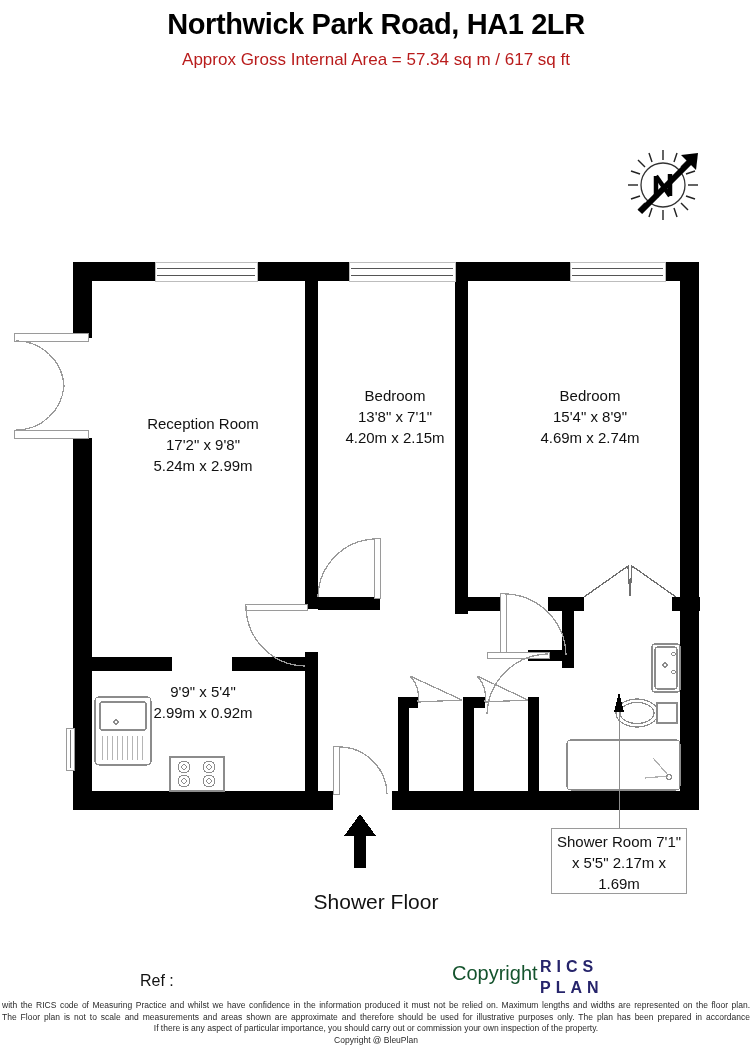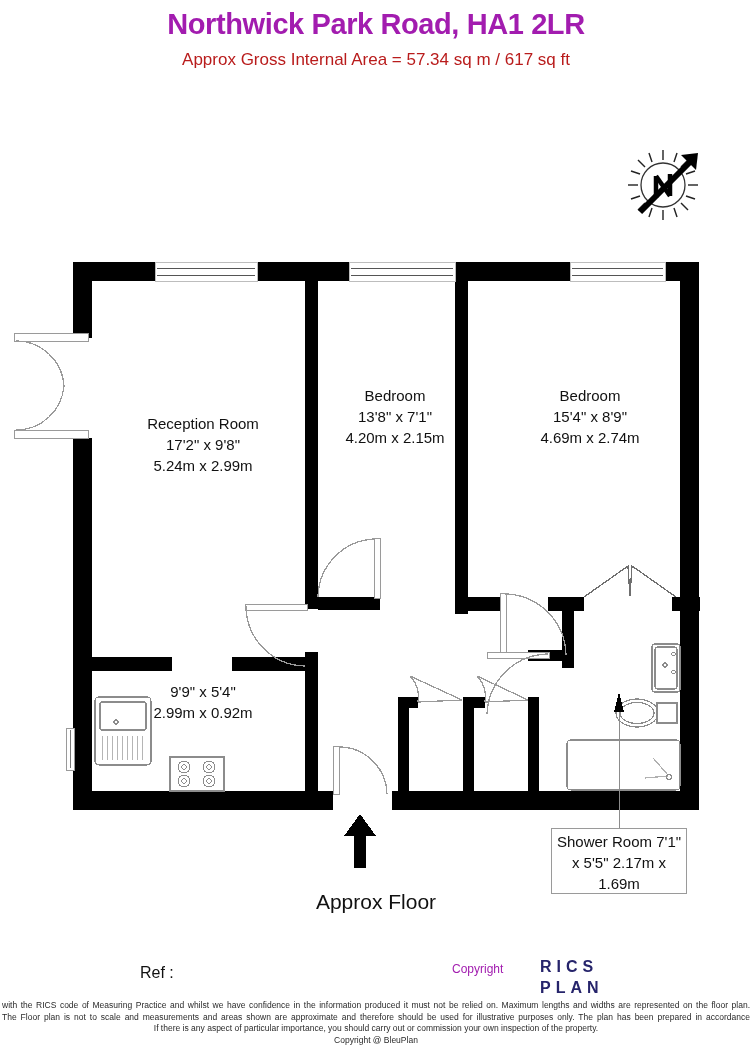--- a/index.html
+++ b/index.html
@@ -15,21 +15,21 @@
     overflow: hidden;
   }
 
   
   #header { position: absolute; top: 0; left: 0; width: 752px; text-align: center; }
   #plan-title {
     font-size: 29px;
     font-weight: bold;
     letter-spacing: -0.4px;
     margin-top: 8px;
-    color: #a21caf;
+    color: #000000;
   }
   #plan-area {
     font-size: 17px;
     margin-top: 9px;
     color: #b91c1c;
   }
 
   
   #compass { position: absolute; left: 618px; top: 140px; width: 90px; height: 90px; }
 
@@ -75,26 +75,26 @@
     text-align: center;
     font-size: 21px;
     color: #111;
   }
 
   
   #footer-mid {
     position: absolute; left: 0; top: 960px; width: 752px; height: 36px;
   }
   #ref-text {
-    position: absolute; left: 140px; top: 4px;
+    position: absolute; left: 140px; top: 12px;
     font-size: 16px; color: #111;
   }
   #copyright-text {
     position: absolute; left: 452px; top: 2px;
-    font-size: 12px; color: #a21caf;
+    font-size: 20px; color: #14532d;
   }
   #bleu-logo {
     position: absolute; left: 540px; top: -4px;
     font-size: 16px; font-weight: bold;
     color: #26246b;
     letter-spacing: 5px;
     line-height: 21px;
   }
   #bleu-logo .lg-line { display: block; }
 
@@ -375,21 +375,21 @@
   <span class="rl-imp">9'9" x 5'4"</span>
   <span class="rl-met">2.99m x 0.92m</span>
 </div>
 
 <div id="label-shower">
   <span class="rl-name">Shower Room</span>
   <span class="rl-imp">7'1" x 5'5"</span>
   <span class="rl-met">2.17m x 1.69m</span>
 </div>
 
-<div id="floor-caption">Approx Floor</div>
+<div id="floor-caption">Shower Floor</div>
 
 <div id="footer-mid">
   <div id="ref-text">Ref  :</div>
   <div id="copyright-text">Copyright</div>
   <div id="bleu-logo">
     <span class="lg-line">RICS</span>
     <span class="lg-line">PLAN</span>
   </div>
 </div>
 

